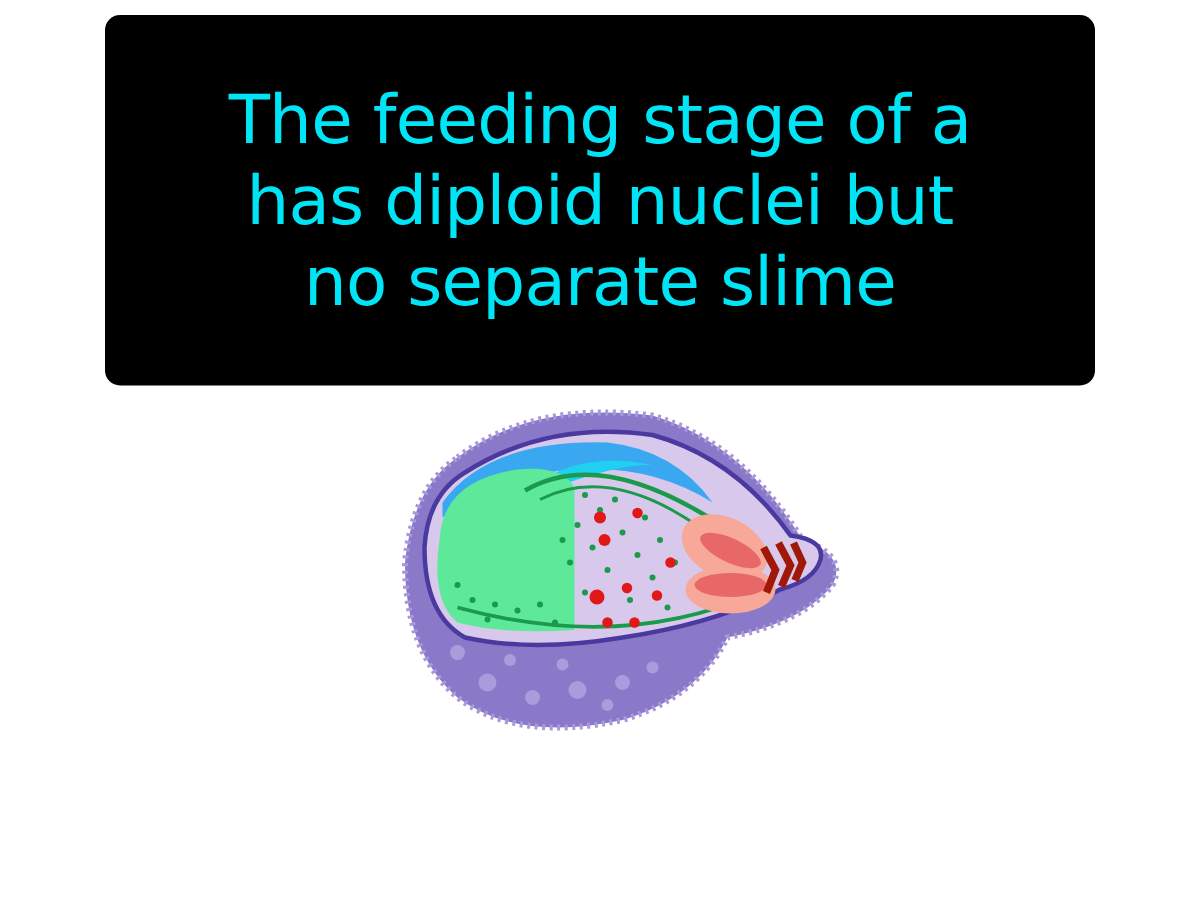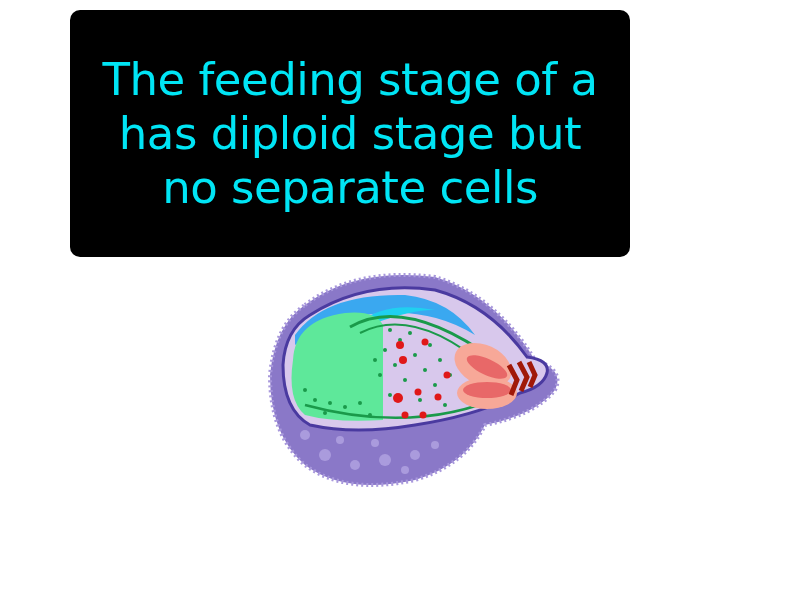--- a/index.html
+++ b/index.html
@@ -1,34 +1,34 @@
 <!DOCTYPE html>
 <html><head>
 <meta charset="utf-8">
 <style>
   html, body { margin:0; padding:0; background:#ffffff; }
   body { width:800px; height:600px; position:relative; overflow:hidden; font-family:"DejaVu Sans", sans-serif; }
   .caption-box {
-    position:absolute; left:70px; top:10px; width:560px; height:247px;
+    position:absolute; left:70px; top:10px; width:660px; height:247px;
     background:#000000; border-radius:10px;
     display:flex; flex-direction:column; align-items:center; justify-content:center;
   }
   .caption-line {
     color:#00e5f5; font-size:45px; line-height:54px; white-space:nowrap;
     font-family:"DejaVu Sans", sans-serif; letter-spacing:-0.5px;
   }
   .illustration { position:absolute; left:265px; top:265px; width:300px; height:230px; }
 </style>
 </head>
 <body>
 
 <div class="caption-box">
   <div class="caption-line">The feeding stage of a</div>
-  <div class="caption-line">has diploid stage but</div>
-  <div class="caption-line">no separate cells</div>
+  <div class="caption-line">has diploid nuclei but</div>
+  <div class="caption-line">no separate slime</div>
 </div>
 
 <svg class="illustration" viewBox="0 0 300 230" xmlns="http://www.w3.org/2000/svg">
 
   <g>
     <path d="M40,40 Q90,2 170,12 Q230,30 270,95 Q300,105 290,125 Q270,150 220,160 Q200,200 150,215 Q80,230 40,200 Q5,170 5,110 Q10,60 40,40 Z" fill="#8a78c8"></path>
     <path d="M40,40 Q90,2 170,12 Q230,30 270,95 Q300,105 290,125 Q270,150 220,160 Q200,200 150,215 Q80,230 40,200 Q5,170 5,110 Q10,60 40,40 Z" fill="none" stroke="#a898dc" stroke-width="4" stroke-dasharray="2 3"></path>
     <g fill="#b8aae6" opacity="0.7">
       <circle cx="60" cy="190" r="6"></circle>
         <circle cx="90" cy="200" r="5"></circle>

